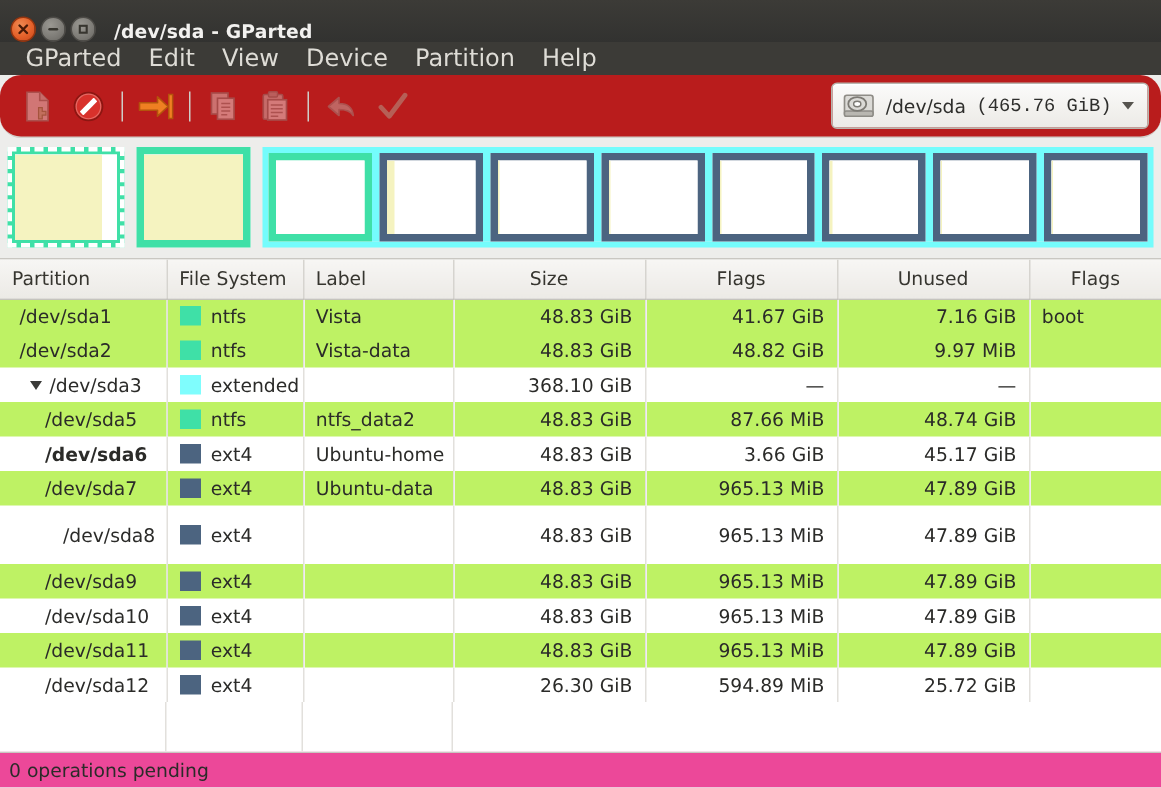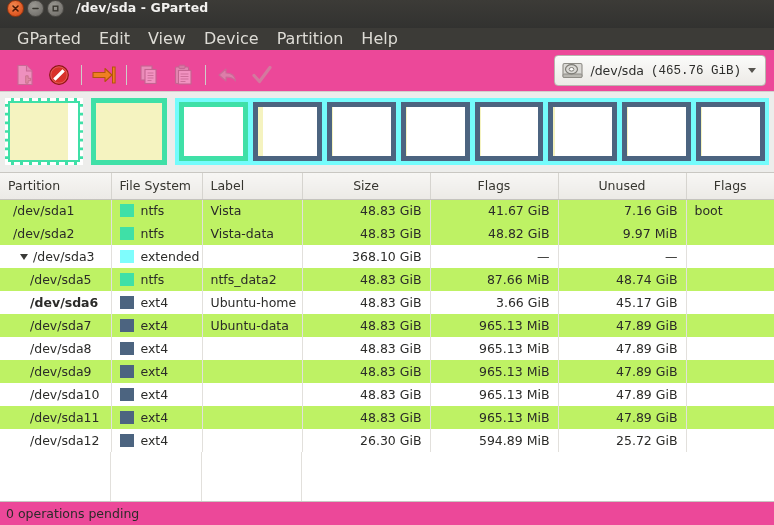--- a/index.html
+++ b/index.html
@@ -14,21 +14,21 @@
     position: relative;
     width: 774px; height: 525px;
     display: flex; flex-direction: column;
     background: #ededeb;
   }
 
   
   .titlebar {
     height: 28px; flex: 0 0 28px;
     background: linear-gradient(to bottom, #3c3b37 0%, #323230 100%);
-    display: flex; align-items: flex-start;
+    display: flex; align-items: flex-end;
     padding-left: 7px;
     box-sizing: border-box;
   }
   .wbtns { display: flex; align-items: center; gap: 3px; }
   .wbtn {
     width: 17px; height: 17px; border-radius: 50%;
     display: flex; align-items: center; justify-content: center;
     box-sizing: border-box;
     position: relative;
   }
@@ -60,26 +60,27 @@
   .menuitem {
     color: #dedcd6;
     font-size: 16px;
     padding: 1px 9px 2px 9px;
     white-space: nowrap;
   }
 
   
   .toolbar {
     height: 42px; flex: 0 0 42px;
-    background: #ec4899;
+    background: #b91c1c;
     border-bottom: 1px solid #d2d0cb;
-    display: flex; align-items: flex-end;
+    display: flex; align-items: center;
     padding: 0 8px;
     box-sizing: border-box;
     position: relative;
+    border-radius: 14px;
   }
   .tb-group { display: flex; align-items: center; }
   .tbbtn {
     width: 34px; height: 32px;
     display: flex; align-items: center; justify-content: center;
     border-radius: 3px;
   }
   .tbsep {
     width: 1px; height: 20px;
     background: #cfcdc8;
@@ -527,21 +528,21 @@
                 <span>ext4</span>
               </div>
             </td>
             <td>Ubuntu-data</td>
             <td class="num">48.83 GiB</td>
             <td class="num">965.13 MiB</td>
             <td class="num">47.89 GiB</td>
             <td></td>
           </tr>
           <tr class="norm">
-            <td style="padding: 0px;">
+            <td style="padding: 12px;">
               <div class="part-name indent-1">
                 <span>/dev/sda8</span>
               </div>
             </td>
             <td>
               <div class="fs-cell">
                 <span class="swatch" style="background: rgb(76, 100, 128);"></span>
                 <span>ext4</span>
               </div>
             </td>

